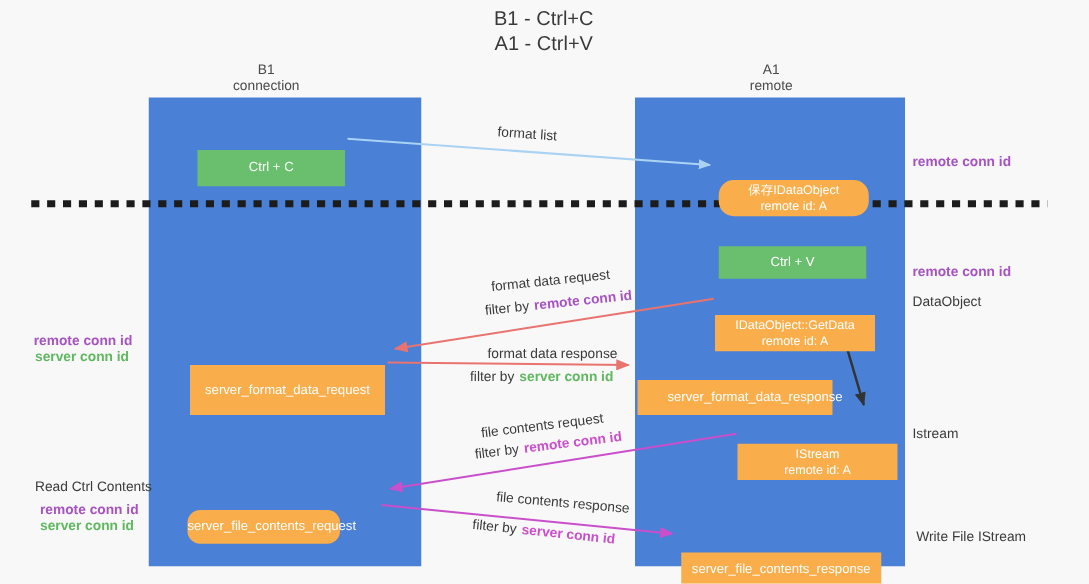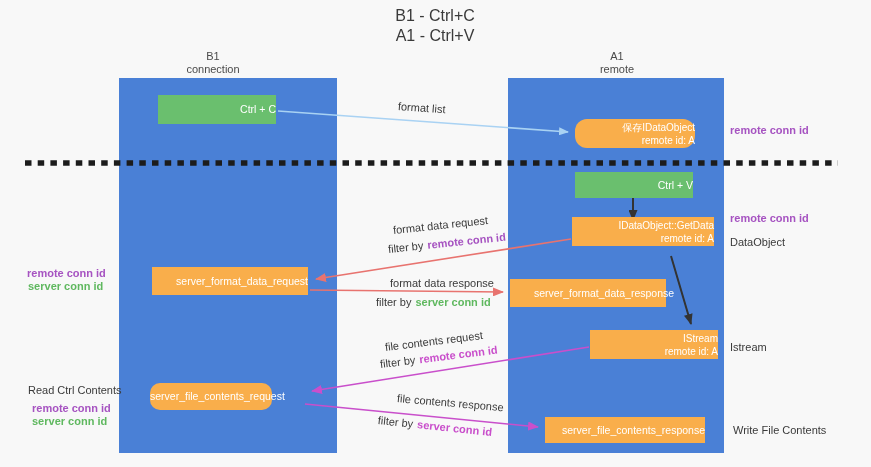--- a/index.html
+++ b/index.html
@@ -5,22 +5,22 @@
   html,body{margin:0;padding:0;background:#f8f8f8;}
   #canvas{
     position:relative;width:871px;height:467px;background:#f8f8f8;
     font-family:"Liberation Sans","DejaVu Sans",sans-serif;overflow:hidden;
   }
   .abs{position:absolute;}
   .title{left:320px;top:6px;width:230px;text-align:center;color:#3a3a3a;
     font-size:16px;line-height:20px;}
   .lane-header{width:120px;text-align:center;color:#4a4a4a;font-size:11px;line-height:13px;}
   .lane{background:#4a80d6;width:218px;height:375px;top:78px;}
-  .box{box-sizing:border-box;color:#fff;text-align:right;font-size:10.5px;
-    display:flex;flex-direction:column;justify-content:center;line-height:13px;}
+  .box{box-sizing:border-box;color:#fff;text-align:center;font-size:10.5px;
+    display:flex;flex-direction:column;justify-content:center;line-height:13px;margin-top:25px;}
   .green{background:#6abf6e;}
   .orange{background:#f9ae4b;}
   .lbl{font-size:11px;color:#3a3a3a;white-space:nowrap;transform-origin:left center;}
   .purple{color:#a653c1;font-weight:bold;}
   .greentx{color:#5fb85f;font-weight:bold;}
   .magenta{color:#c94fcb;font-weight:bold;}
   .conn{margin-left:4px;}
   svg.layer{position:absolute;left:0;top:0;pointer-events:none;}
   .ln-blue{stroke:#a9d2f3;stroke-width:1.6;}
   .ln-black{stroke:#333;stroke-width:2;}
@@ -83,26 +83,26 @@
 
   <div class="abs box orange" style="left:575px;top:119px;width:120px;height:29px;font-size:10px;border-radius:12px;">
     <div>保存IDataObject</div>
     <div>remote id: A</div>
   </div>
 
   <div class="abs box green" style="left:575px;top:172px;width:118px;height:26px;">
     <div>Ctrl + V</div>
   </div>
 
-  <div class="abs box orange" style="left:572px;top:217px;width:142px;height:29px;font-size:10px;">
+  <div class="abs box orange" style="left:572px;top:227px;width:128px;height:29px;font-size:10px;">
     <div>IDataObject::GetData</div>
     <div>remote id: A</div>
   </div>
 
-  <div class="abs box orange" style="left:152px;top:267px;width:156px;height:28px;">
+  <div class="abs box orange" style="left:152px;top:267px;width:156px;height:40px;">
     <div>server_format_data_request</div>
   </div>
 
   <div class="abs box orange" style="left:510px;top:279px;width:156px;height:28px;padding-left:24px;">
     <div>server_format_data_response</div>
   </div>
 
   <div class="abs box orange" style="left:590px;top:330px;width:128px;height:29px;font-size:10px;">
     <div>IStream</div>
     <div>remote id: A</div>
@@ -135,21 +135,21 @@
 
   <div class="abs lbl" style="left:397px;top:392px;transform:rotate(5deg);">file contents response</div>
   <div class="abs lbl" style="left:378px;top:414px;transform:rotate(6deg);">
     <span>filter by</span><span class="magenta conn">server conn id</span>
   </div>
 
   <div class="abs lbl purple" style="left:730px;top:124px;">remote conn id</div>
   <div class="abs lbl purple" style="left:730px;top:212px;">remote conn id</div>
   <div class="abs lbl" style="left:730px;top:236px;">DataObject</div>
   <div class="abs lbl" style="left:730px;top:341px;">Istream</div>
-  <div class="abs lbl" style="left:733px;top:424px;">Write File Contents</div>
+  <div class="abs lbl" style="left:733px;top:424px;">Write File IStream</div>
 
   <div class="abs lbl purple" style="left:27px;top:267px;">remote conn id</div>
   <div class="abs lbl greentx" style="left:28px;top:280px;">server conn id</div>
   <div class="abs lbl" style="left:28px;top:384px;">Read Ctrl Contents</div>
   <div class="abs lbl purple" style="left:32px;top:402px;">remote conn id</div>
   <div class="abs lbl greentx" style="left:32px;top:415px;">server conn id</div>
 
 </div>
 
 </body></html>

